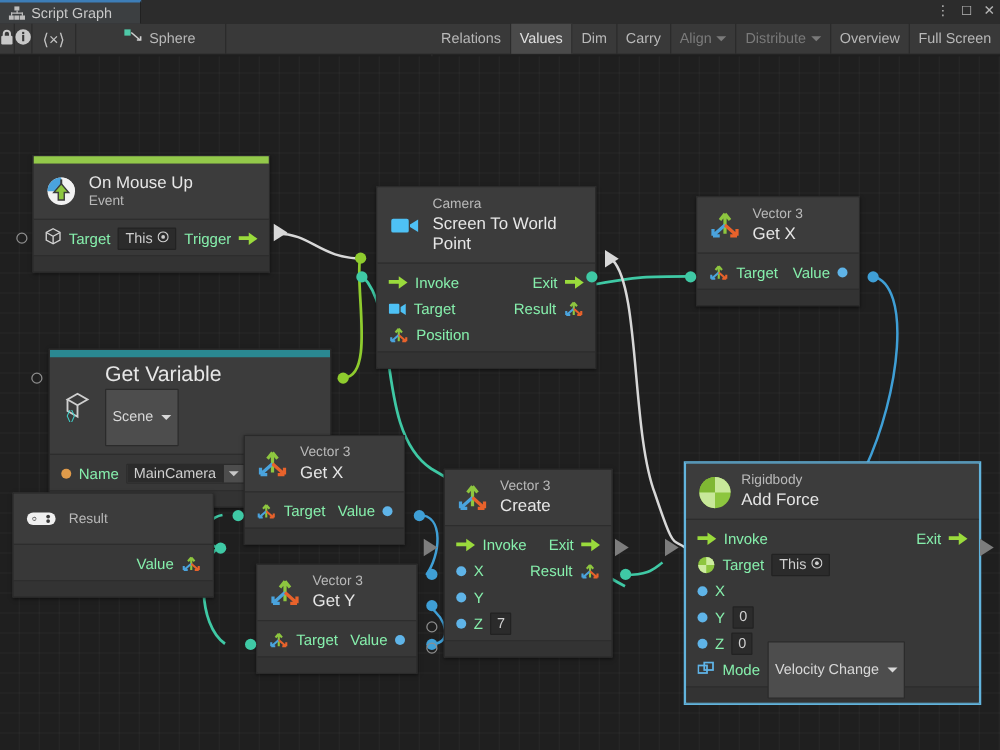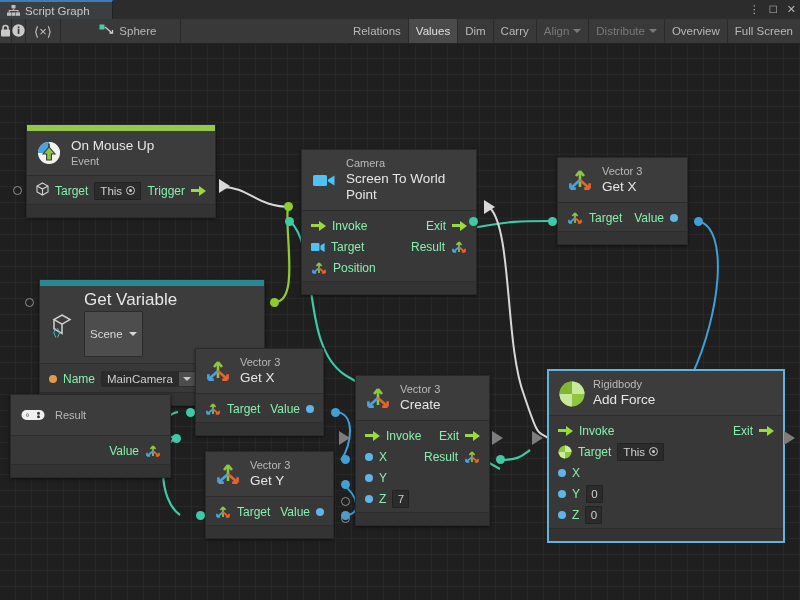--- a/index.html
+++ b/index.html
@@ -649,20 +649,35 @@
             <span class="field num">0</span>
           </span>
         </div>
         <div class="prow">
           <span class="pleft">
             <span class="pdot" style="background:#5fb4e8;"></span>
             <span class="plabel">Z</span>
             <span class="field num">0</span>
           </span>
         </div>
+        <div class="prow">
+          <span class="pleft">
+            <span style="display:inline-block;width:14px;height:13px;">
+              <svg width="14" height="13" viewBox="0 0 14 13">
+                <rect x="0.6" y="3.4" width="7" height="6" fill="none" stroke="#5fb4e8" stroke-width="1.4"></rect>
+                <rect x="5.4" y="1" width="7" height="6" fill="none" stroke="#5fb4e8" stroke-width="1.4"></rect>
+              </svg>
+            </span>
+            <span class="plabel">Mode</span>
+            <span class="dd">
+              <span>Velocity Change</span>
+              <i class="caret" style="margin-left:2px;"></i>
+            </span>
+          </span>
+        </div>
       </div>
       <div class="nfoot"></div>
     </div>
     <span class="tri-hollow" style="left:532px; top:386px;"></span>
 
     <span class="tri-out" style="left:784px; top:386px; border-left-color:#7d7d7d; border-left-width:11px;"></span>
 
   </div>
 </div>
 

